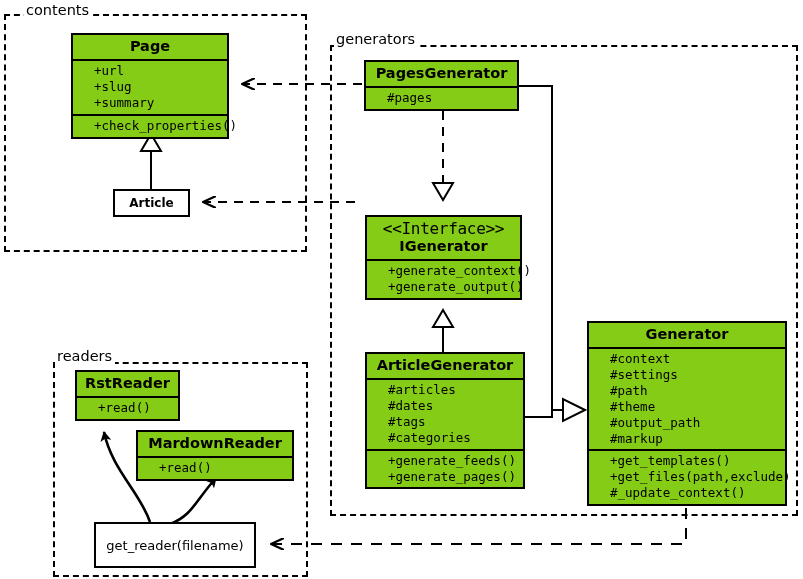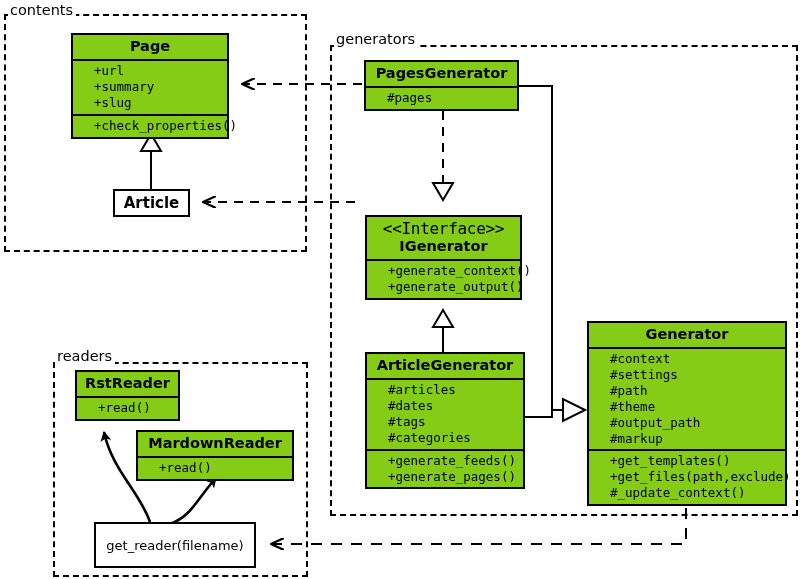--- a/index.html
+++ b/index.html
@@ -75,21 +75,21 @@
     justify-content: center;
     z-index: 5;
   }
   .plain-box .plabel {
     font-size: 13px;
     color: #000;
     white-space: nowrap;
   }
   .plain-box.bold .plabel {
     font-weight: bold;
-    font-size: 15px;
+    font-size: 12px;
   }
 
   
   .package {
     position: absolute;
     box-sizing: border-box;
     border: 2px dashed #000;
     background: transparent;
     z-index: 1;
   }
@@ -102,21 +102,21 @@
     white-space: nowrap;
     z-index: 3;
   }
 </style>
 </head>
 <body>
 
 <div id="canvas">
 
   <div class="package" style="left:4px; top:14px; width:303px; height:238px; border-style:dashed;"></div>
-  <div class="package-label" style="left:8px; top:2px;text-align:center;">contents</div>
+  <div class="package-label" style="left:24px; top:2px;text-align:center;">contents</div>
 
   <div class="package" style="left:330px; top:45px; width:468px; height:471px; border-style:dashed;"></div>
   <div class="package-label" style="left:334px; top:31px;">generators</div>
 
   <div class="package" style="left:53px; top:362px; width:255px; height:215px; border-style:dashed;"></div>
   <div class="package-label" style="left:55px; top:348px;">readers</div>
 
   <svg class="layer" viewBox="0 0 803 579" style="z-index:2;">
     <defs>
       <marker id="hollowTriUp" markerWidth="16" markerHeight="14" refX="8" refY="13" orient="auto-start-reverse" markerUnits="userSpaceOnUse">
@@ -172,22 +172,22 @@
 
     <g>
       <path d="M 170 524 C 192 516 196 500 216 478" fill="none" stroke="#000" stroke-width="2.6" marker-end="url(#solidArrow)"></path>
     </g>
   </svg>
 
   <div class="uml-class" style="left:71px; top:33px; width:158px;">
     <div class="uml-name">Page</div>
     <div class="uml-compartment uml-sep">
       <div class="row">+url</div>
+      <div class="row">+slug</div>
       <div class="row">+summary</div>
-      <div class="row">+slug</div>
     </div>
     <div class="uml-compartment uml-sep">
       <div class="row">+check_properties()</div>
     </div>
   </div>
 
   <div class="plain-box bold" style="left:113px; top:189px; width:77px; height:28px;">
     <span class="plabel">Article</span>
   </div>
 

